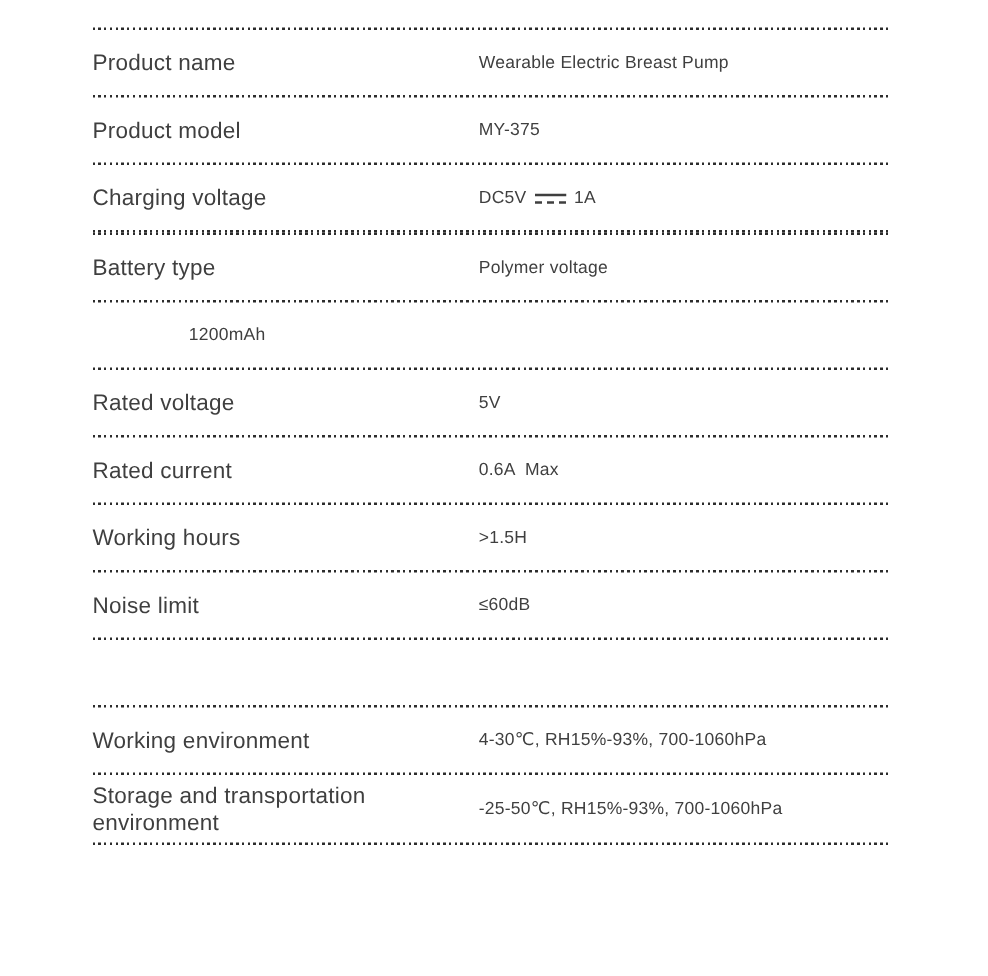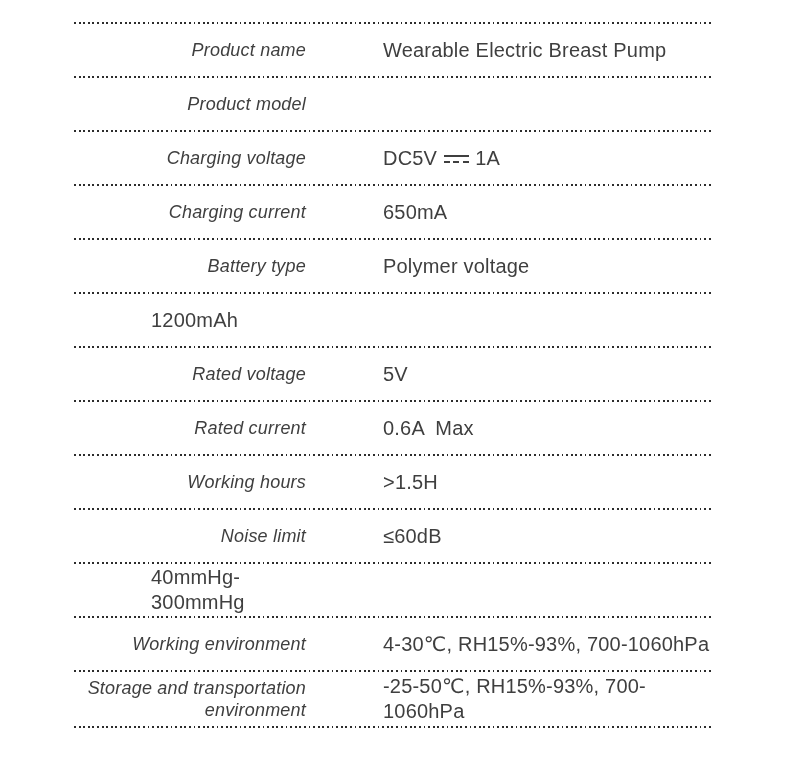--- a/index.html
+++ b/index.html
@@ -25,29 +25,28 @@
     background-image:repeating-linear-gradient(to right,var(--dot-color) 0 1.9px,transparent 1.9px 4.6px);
   }
   .spec-row{
     display:grid;
     grid-template-columns:232px 1fr;
     align-items:center;
     min-height:52px;
   }
   .spec-row.tall{min-height:54px;}
   .spec-label{
-    text-align:right;
+    text-align:left;
     font-size:18px;
     line-height:1.25;
     letter-spacing:.2px;
-    font-style:italic;
   }
   .spec-value{
     padding-left:77px;
-    font-size:20px;
+    font-size:14px;
     line-height:1.25;
     letter-spacing:.2px;
     white-space:pre-wrap;
     display:flex;
     align-items:center;
   }
   .dc-symbol{
     display:inline-block;
     position:relative;
     width:25px;height:13px;
@@ -72,31 +71,28 @@
 
 <div class="spec-table" id="spec-table">
     <div class="dotted-divider"></div>
   <div class="spec-row">
     <div class="spec-label">Product name</div>
     <div class="spec-value">Wearable Electric Breast Pump</div>
   </div>
 <div class="dotted-divider"></div>
   <div class="spec-row">
     <div class="spec-label">Product model</div>
+    <div class="spec-value">MY-375</div>
   </div>
 <div class="dotted-divider"></div>
   <div class="spec-row">
     <div class="spec-label">Charging voltage</div>
     <div class="spec-value"><span>DC5V</span><span class="dc-symbol"></span><span>1A</span></div>
   </div>
 <div class="dotted-divider"></div>
-  <div class="spec-row">
-    <div class="spec-label">Charging current</div>
-    <div class="spec-value">650mA</div>
-  </div>
 <div class="dotted-divider"></div>
   <div class="spec-row">
     <div class="spec-label">Battery type</div>
     <div class="spec-value">Polymer voltage</div>
   </div>
 <div class="dotted-divider"></div>
   <div class="spec-row">
     <div class="spec-value">1200mAh</div>
   </div>
 <div class="dotted-divider"></div>
@@ -114,21 +110,20 @@
     <div class="spec-label">Working hours</div>
     <div class="spec-value">&gt;1.5H</div>
   </div>
 <div class="dotted-divider"></div>
   <div class="spec-row">
     <div class="spec-label">Noise limit</div>
     <div class="spec-value">≤60dB</div>
   </div>
 <div class="dotted-divider"></div>
   <div class="spec-row">
-    <div class="spec-value">40mmHg-300mmHg</div>
   </div>
 <div class="dotted-divider"></div>
   <div class="spec-row">
     <div class="spec-label">Working environment</div>
     <div class="spec-value">4-30℃, RH15%-93%, 700-1060hPa</div>
   </div>
 <div class="dotted-divider"></div>
   <div class="spec-row tall">
     <div class="spec-label">Storage and transportation environment</div>
     <div class="spec-value">-25-50℃, RH15%-93%, 700-1060hPa</div>

